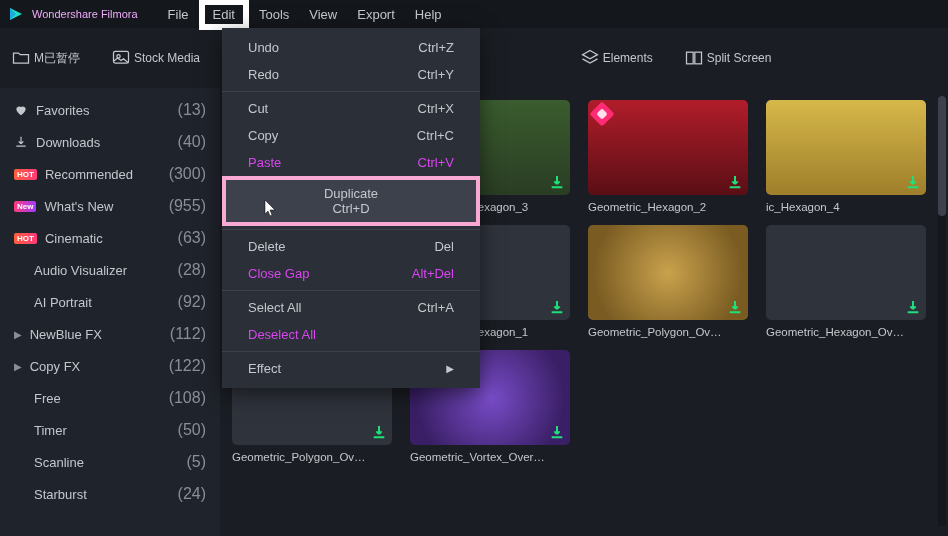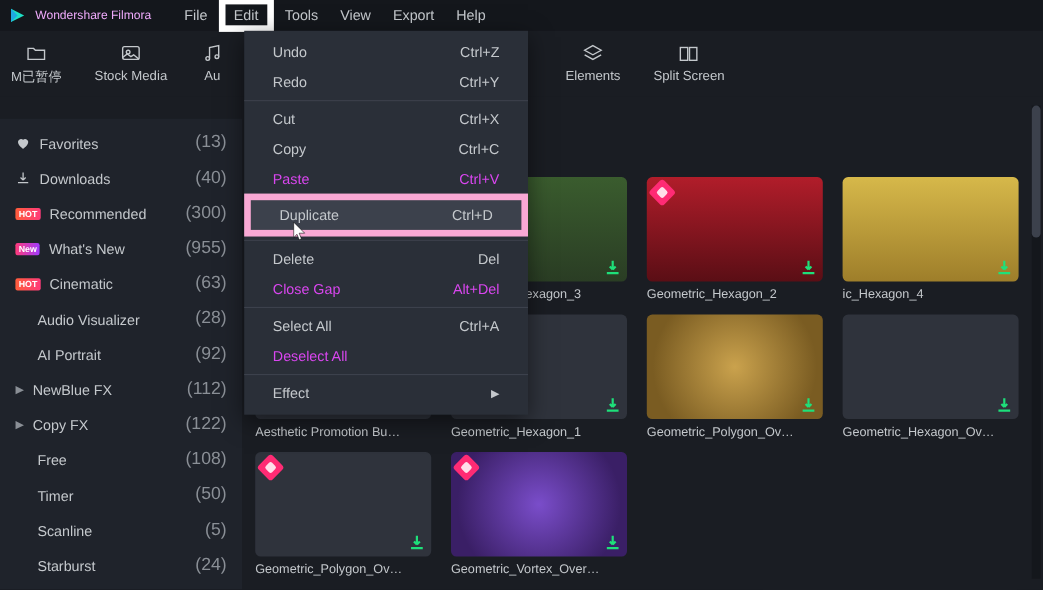--- a/index.html
+++ b/index.html
@@ -8,26 +8,26 @@
 
 .titlebar { height:28px; display:flex; align-items:center; padding:0 8px; background:#14171c; }
 .logo-tri { width:16px; height:16px; margin-right:8px; position:relative; }
 .logo-tri svg { width:16px; height:16px; }
 .app-title { font-size:11px; color:#f0abfc; margin-right:20px; }
 .menu-item { font-size:13px; color:#c4c8cc; padding:4px 10px; cursor:pointer; }
 .menu-item.active { border:6px solid #ffffff; padding:2px 8px; }
 
 
 .toolbar { height:60px; display:flex; align-items:center; padding:0 10px; background:#1a1d23; gap:30px; }
-.tb-item { display:flex; flex-direction:column; align-items:center; gap:2px; color:#c4c8cc; font-size:12px; cursor:pointer; }
+.tb-item { display:flex; flex-direction:row; align-items:center; gap:2px; color:#c4c8cc; font-size:12px; cursor:pointer; }
 .tb-icon { width:22px; height:22px; display:flex; align-items:center; justify-content:center; }
 .tb-icon svg { width:20px; height:20px; stroke:#c4c8cc; fill:none; stroke-width:1.5; }
 
 
-.main { display:flex; height:calc(536px - 88px);align-items:flex-end; }
+.main { display:flex; height:calc(536px - 88px); }
 .sidebar { width:220px; background:#1f232b; overflow-y:auto; padding:6px 0; }
 .side-row { display:flex; align-items:center; justify-content:space-between; padding:7px 14px; font-size:13px; cursor:pointer; }
 .side-row .left { display:flex; align-items:center; gap:8px; }
 .side-row .count { color:#8a8f96; font-size:16px; }
 .side-icon { width:14px; height:14px; display:flex; align-items:center; justify-content:center; }
 .side-icon svg { width:14px; height:14px; }
 .badge { font-size:8px; color:#fff; padding:1px 3px; border-radius:2px; font-weight:bold; }
 .badge.hot { background:linear-gradient(90deg,#ff5d3b,#ff3b7a); }
 .badge.new { background:linear-gradient(90deg,#ff3b7a,#a03bff); }
 .indent { padding-left:34px; }
@@ -44,21 +44,21 @@
 .dia { position:absolute; top:5px; left:5px; width:18px; height:18px; transform:rotate(45deg); border-radius:3px; display:flex; align-items:center; justify-content:center; }
 .dia.pink { background:#ff2b74; }
 .dia.teal { background:#1ee0c5; }
 .dia-inner { width:8px; height:8px; background:rgba(255,255,255,0.85); border-radius:2px; }
 
 
 .dropdown { position:absolute; left:222px; top:28px; width:258px; background:#2a2f38; box-shadow:0 6px 20px rgba(0,0,0,0.5); z-index:100; padding:6px 0; }
 .dd-row { display:flex; justify-content:space-between; align-items:center; padding:6px 26px; font-size:13px; cursor:pointer; }
 .dd-row.disabled { color:#d946ef; cursor:default; }
 .dd-row.highlight { background:#3c414c; position:relative; }
-.dd-row.outlined { border:6px solid #f9a8d4; }
+.dd-row.outlined { border:4px solid #f9a8d4;flex-direction:column; }
 .dd-sep { height:1px; background:#3c414c; margin:3px 0; }
 .dd-arrow { font-size:10px; color:#c4c8cc; }
 .cursor { position:absolute; left:38px; top:19px; width:12px; height:18px; pointer-events:none; }
 .cursor svg { width:12px; height:18px; }
 
 
 .th-purple { background:radial-gradient(circle at 40% 50%, #e48aff 0%, #6a2fb8 70%); }
 .th-field { background:linear-gradient(#3a5c2e,#2a3d24); }
 .th-red { background:linear-gradient(#b11d2a,#5a0e15); }
 .th-yellow { background:linear-gradient(#d6b84a,#9e7e2a); }

